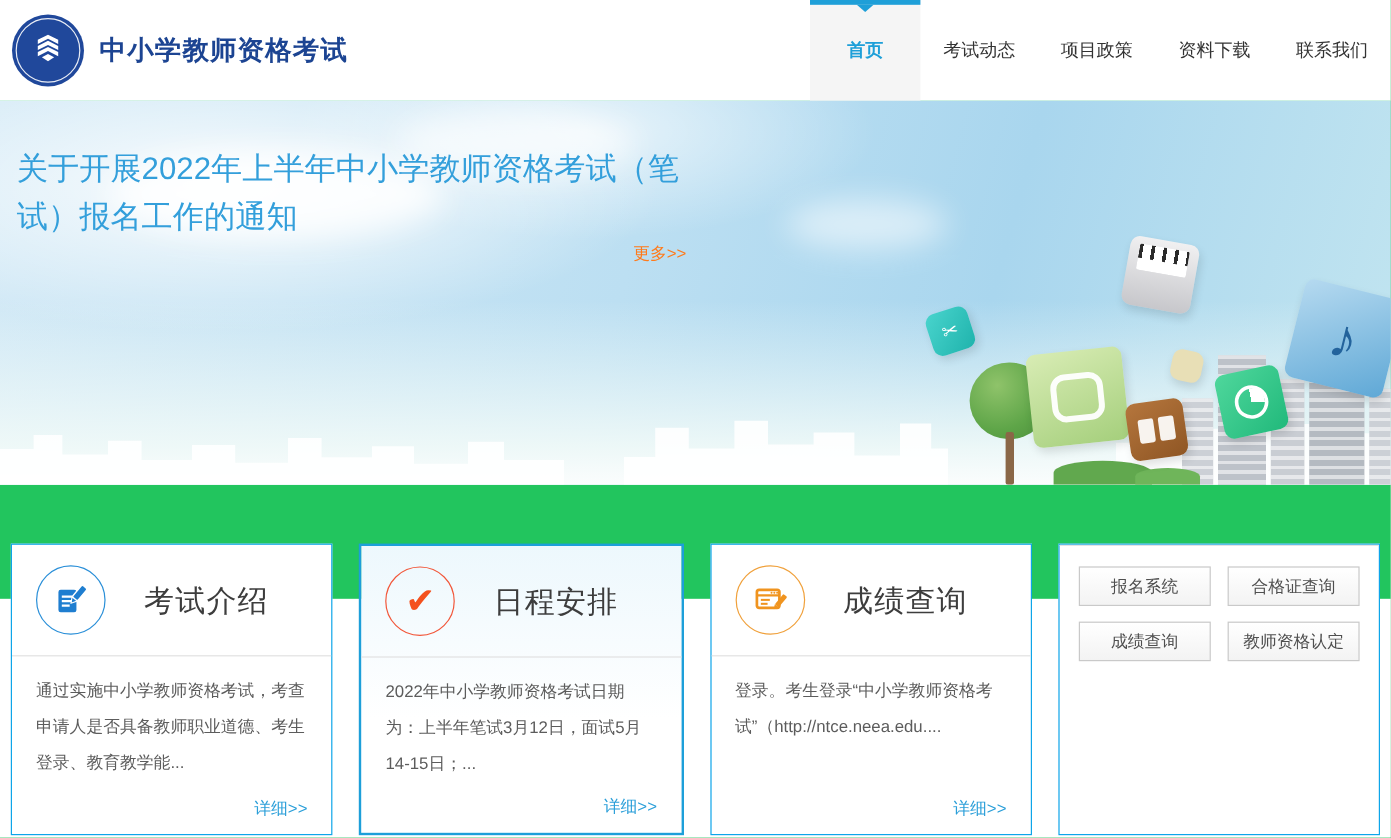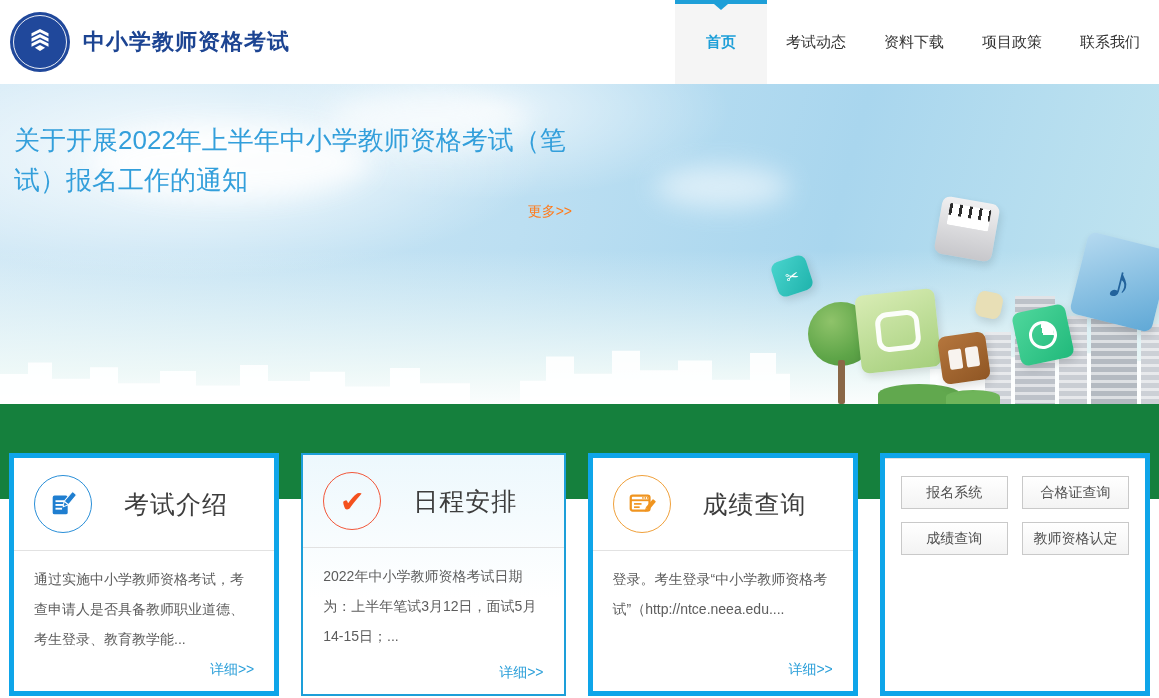--- a/index.html
+++ b/index.html
@@ -1,21 +1,21 @@
 <!DOCTYPE html>
 <html><head>
 <meta charset="utf-8">
 <style>
   * { margin:0; padding:0; box-sizing:border-box; }
   html,body { width:1159px; height:698px; }
   body {
     font-family:"Liberation Sans","DejaVu Sans",sans-serif;
     background:#fff; color:#333; overflow:hidden;
   }
-  .page { width:1159px; height:499px; position:relative; background:#15803d; }
+  .page { width:1159px; height:499px; position:relative; background:#22c55e; }
 
   
   .header { height:84px; display:flex; align-items:center; padding-left:10px; background:#fff; }
   .logo {
     width:60px; height:60px; border-radius:50%; background:#20489b; flex:none;
     position:relative; display:flex; align-items:center; justify-content:center; cursor:pointer;
   }
   .logo::after { content:""; position:absolute; inset:3px; border:1.5px solid rgba(255,255,255,.9); border-radius:50%; }
   .site-title { margin-left:13px; font-size:22px; font-weight:600; color:#1c4492; letter-spacing:1px; }
   .nav { margin-left:auto; display:flex; height:100%; }
@@ -97,21 +97,21 @@
   .pip { flex:1; background:#fff; border-radius:2px; opacity:.92; }
   .cube.pie { left:1016px; top:224px; width:54px; height:54px; transform:rotate(-12deg);
     background:linear-gradient(140deg,#4fd79c,#21b97b); }
   .pie-in { width:28px; height:28px; border-radius:50%; border:3px solid #fff;
     background:conic-gradient(#fff 0 100deg, rgba(255,255,255,0) 100deg); }
   .cube.music { left:1078px; top:156px; width:84px; height:84px; transform:rotate(14deg);
     background:linear-gradient(150deg,#b6daf0,#5fa8d6); color:#23639c; font-size:46px; }
 
   
   .cards { margin-top:49px; padding:0 9px; display:flex; gap:22px; height:243px; }
-  .card { flex:1; background:#fff; border:5px solid #0ea5e9; position:relative; }
+  .card { flex:1; background:#fff; border:1px solid #0ea5e9; position:relative; }
   .card.active { border:2px solid #1d9fd9; background:linear-gradient(180deg,#edf8fd,#ffffff 60%); }
   .card-head { height:92px; display:flex; align-items:center; padding-left:20px; }
   .icon-circle { width:58px; height:58px; border-radius:50%; border:1px solid; flex:none;
     display:flex; align-items:center; justify-content:center; background:transparent; }
   .ic-blue   { border-color:#2a8fd8; }
   .ic-red    { border-color:#f2573a; color:#f4511e; font-size:30px; font-weight:700; }
   .ic-orange { border-color:#f0a13c; }
   .ic-cyan   { border-color:#35c6f0; }
   .card-title { font-size:25px; color:#3d3d3d; margin-left:32px; letter-spacing:1px; }
   .card-divider { border-bottom:1px solid #e2e2e2; }
@@ -134,22 +134,22 @@
           <path d="M10 18 L20 13 L30 18 L30 22 L20 17 L10 22 Z" fill="#fff"></path>
           <path d="M10 24 L20 19 L30 24 L30 28 L20 23 L10 28 Z" fill="#fff"></path>
           <path d="M14 29 L20 26 L26 29 L20 33 Z" fill="#fff"></path>
         </svg>
       </span>
     </div>
     <div class="site-title">中小学教师资格考试</div>
     <div class="nav">
       <div class="nav-item active">首页</div>
       <div class="nav-item">考试动态</div>
+      <div class="nav-item">项目政策</div>
       <div class="nav-item">资料下载</div>
-      <div class="nav-item">项目政策</div>
       <div class="nav-item">联系我们</div>
     </div>
   </div>
 
   <div class="hero">
 
     <div class="cloud c1"></div>
     <div class="cloud c2"></div>
     <div class="cloud c3"></div>
     <div class="skyline left"></div>

